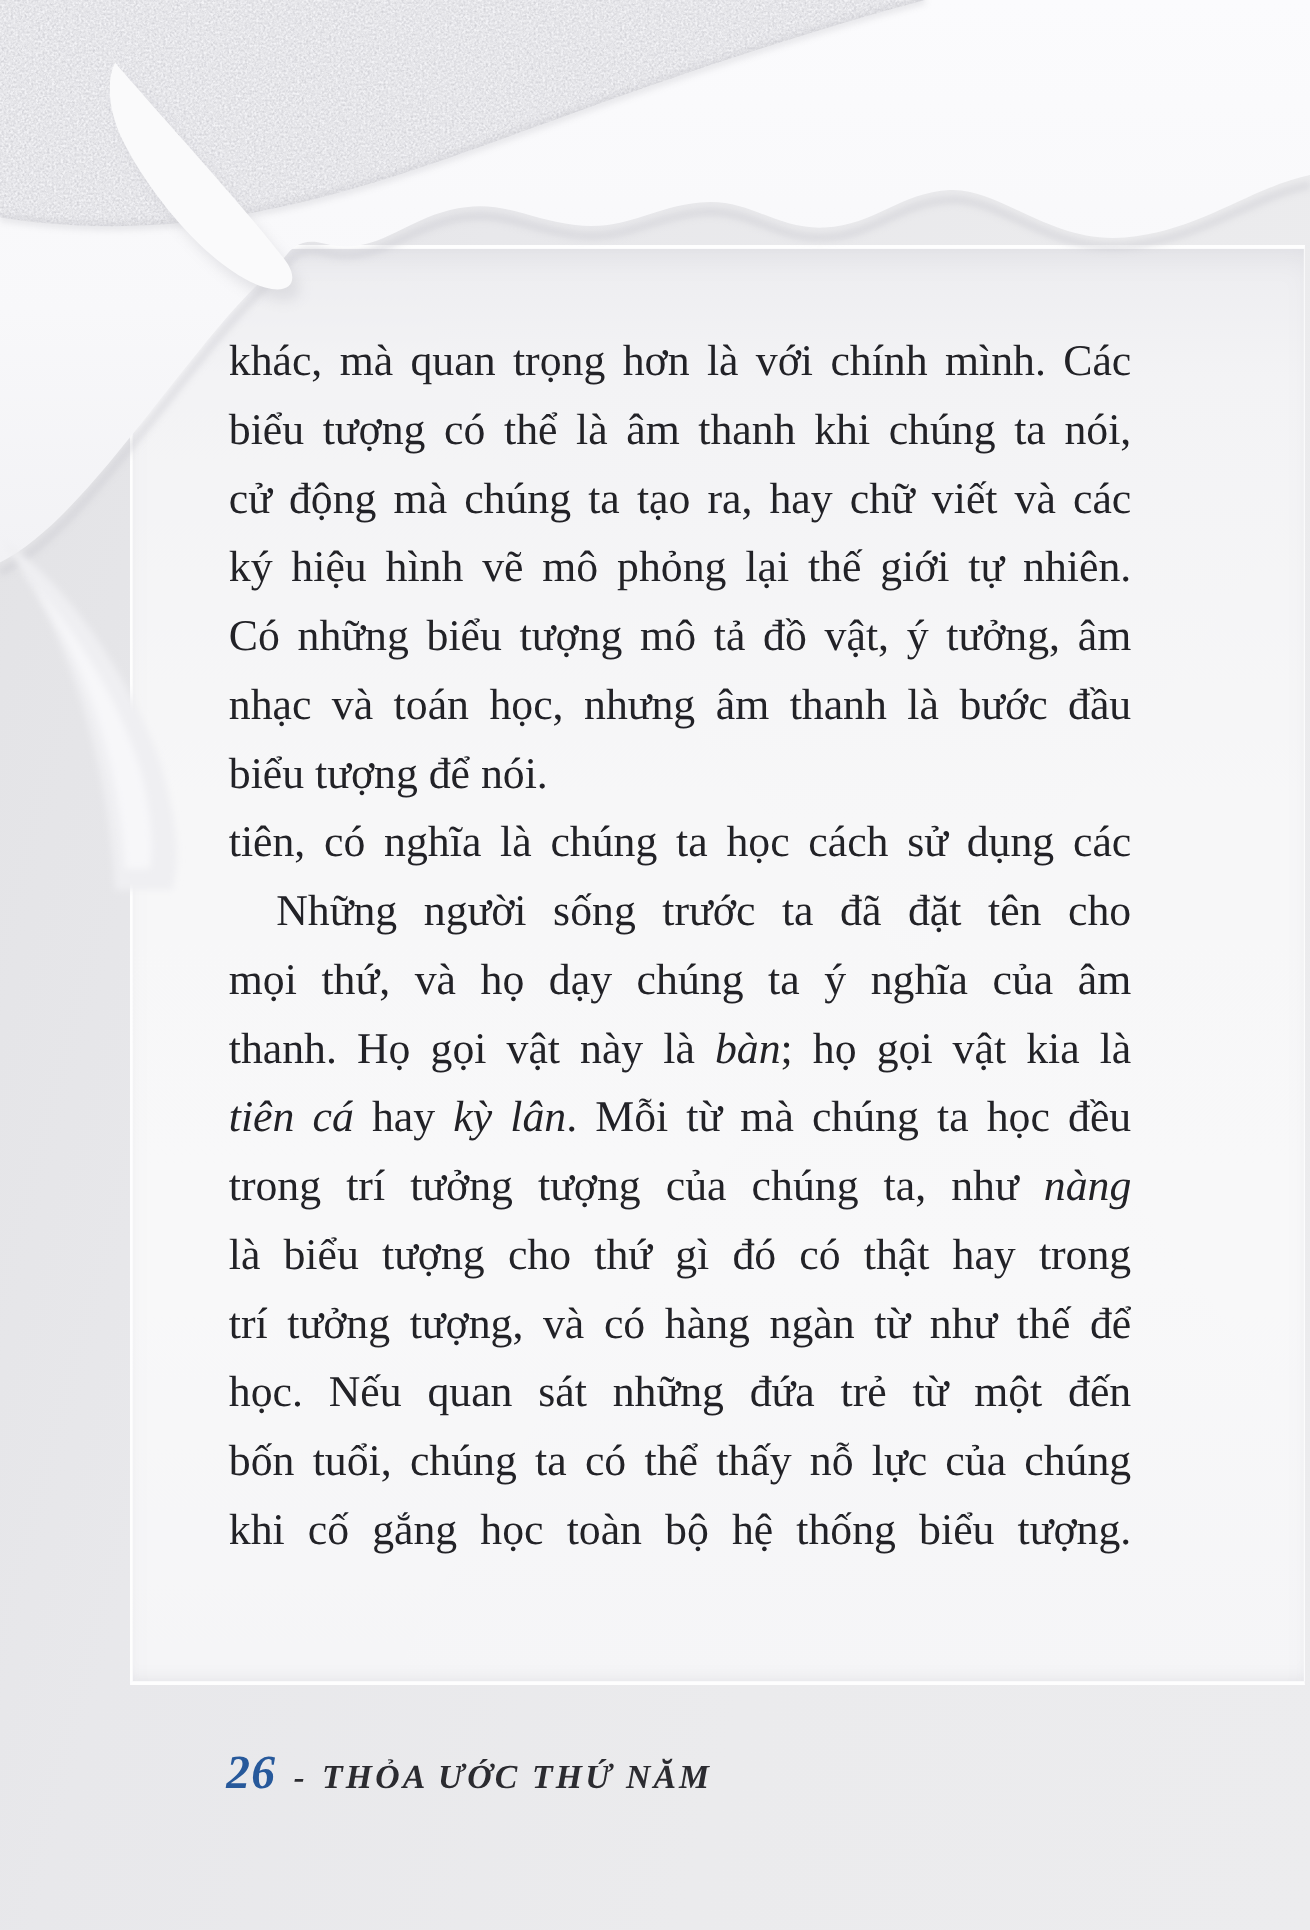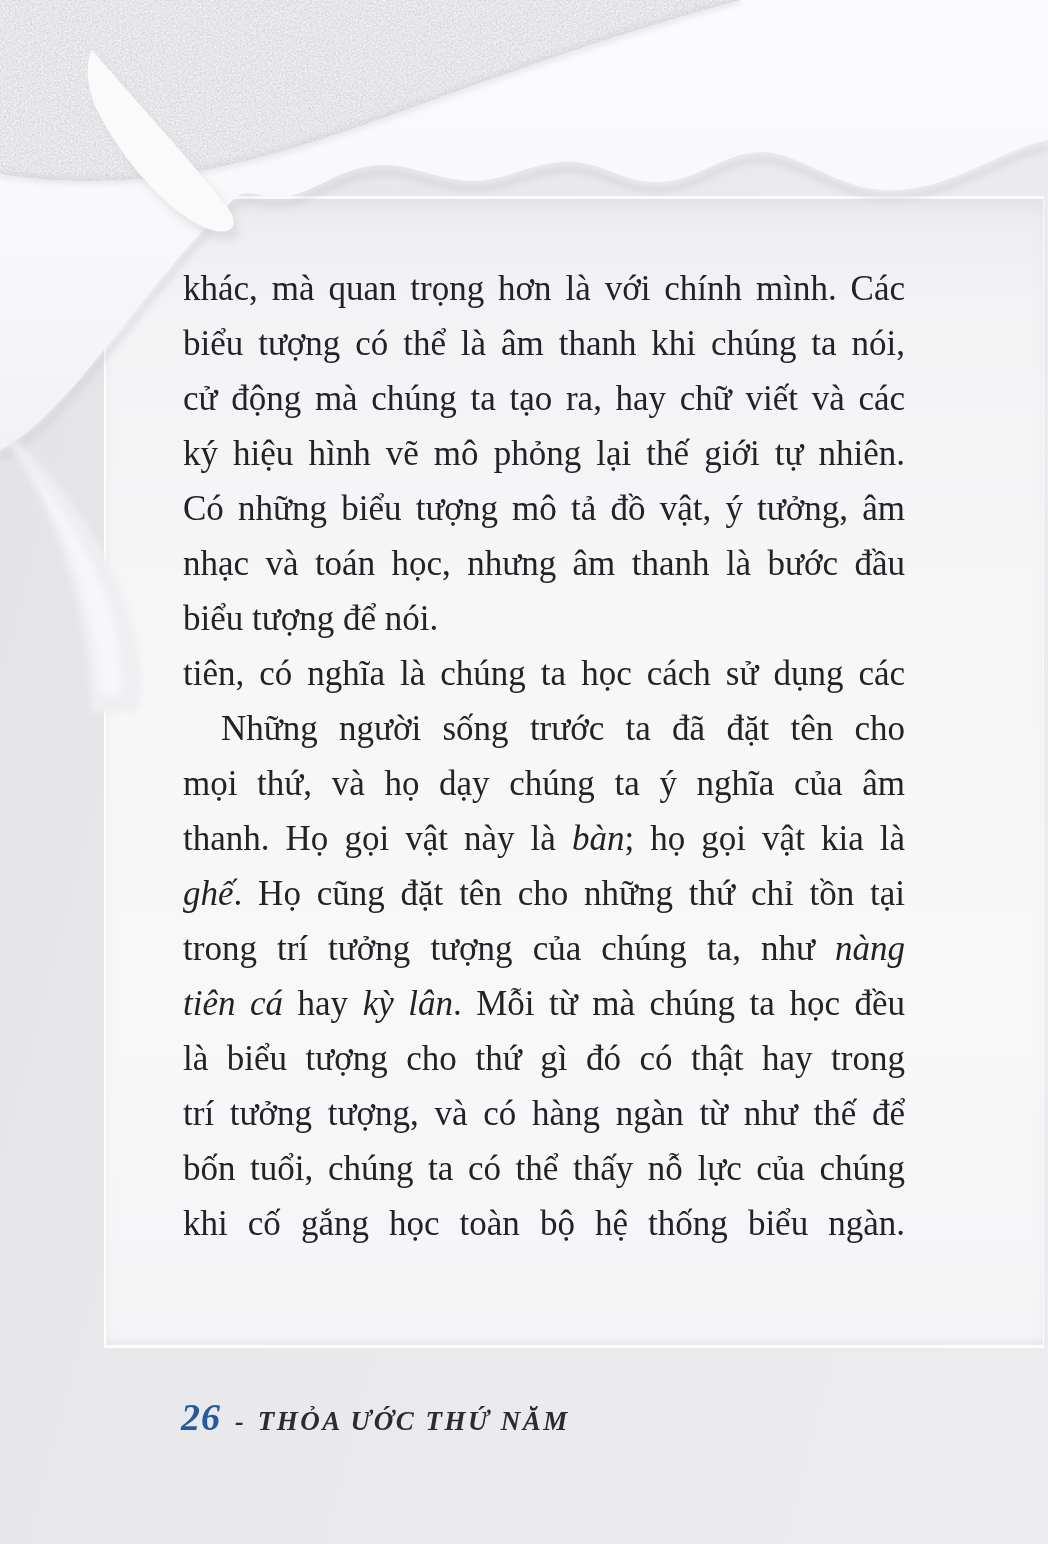--- a/index.html
+++ b/index.html
@@ -93,27 +93,27 @@
         <div class="line"><span>biểu tượng có thể là âm thanh khi chúng ta nói,</span></div>
         <div class="line"><span>cử động mà chúng ta tạo ra, hay chữ viết và các</span></div>
         <div class="line"><span>ký hiệu hình vẽ mô phỏng lại thế giới tự nhiên.</span></div>
         <div class="line"><span>Có những biểu tượng mô tả đồ vật, ý tưởng, âm</span></div>
         <div class="line"><span>nhạc và toán học, nhưng âm thanh là bước đầu</span></div>
         <div class="line last"><span>biểu tượng để nói.</span></div>
         <div class="line"><span>tiên, có nghĩa là chúng ta học cách sử dụng các</span></div>
         <div class="line indent"><span>Những người sống trước ta đã đặt tên cho</span></div>
         <div class="line"><span>mọi thứ, và họ dạy chúng ta ý nghĩa của âm</span></div>
         <div class="line"><span>thanh. Họ gọi vật này là </span><em>bàn</em><span>; họ gọi vật kia là</span></div>
-        <div class="line"><em>ghế</em><span>. Họ cũng đặt tên cho những thứ chỉ tồn tại</span></div>
+        <div class="line"><em>tiên cá</em><span> hay </span><em>kỳ lân</em><span>. Mỗi từ mà chúng ta học đều</span></div>
         <div class="line"><span>trong trí tưởng tượng của chúng ta, như </span><em>nàng</em></div>
-        <div class="line"><em>tiên cá</em><span> hay </span><em>kỳ lân</em><span>. Mỗi từ mà chúng ta học đều</span></div>
         <div class="line"><span>là biểu tượng cho thứ gì đó có thật hay trong</span></div>
         <div class="line"><span>trí tưởng tượng, và có hàng ngàn từ như thế để</span></div>
+        <div class="line"><span>học. Nếu quan sát những đứa trẻ từ một đến</span></div>
         <div class="line"><span>bốn tuổi, chúng ta có thể thấy nỗ lực của chúng</span></div>
-        <div class="line"><span>khi cố gắng học toàn bộ hệ thống biểu ngàn.</span></div>
+        <div class="line"><span>khi cố gắng học toàn bộ hệ thống biểu tượng.</span></div>
       </div>
   </div>
 
   <svg class="decor" viewBox="0 0 1048 730" width="1048" height="730" aria-hidden="true">
     <defs>
       <linearGradient id="silkFill" x1="0" y1="0" x2="0" y2="1">
         <stop offset="0" stop-color="#fbfbfd"></stop>
         <stop offset="0.55" stop-color="#f8f8fa"></stop>
         <stop offset="1" stop-color="#f2f2f5"></stop>
       </linearGradient>

